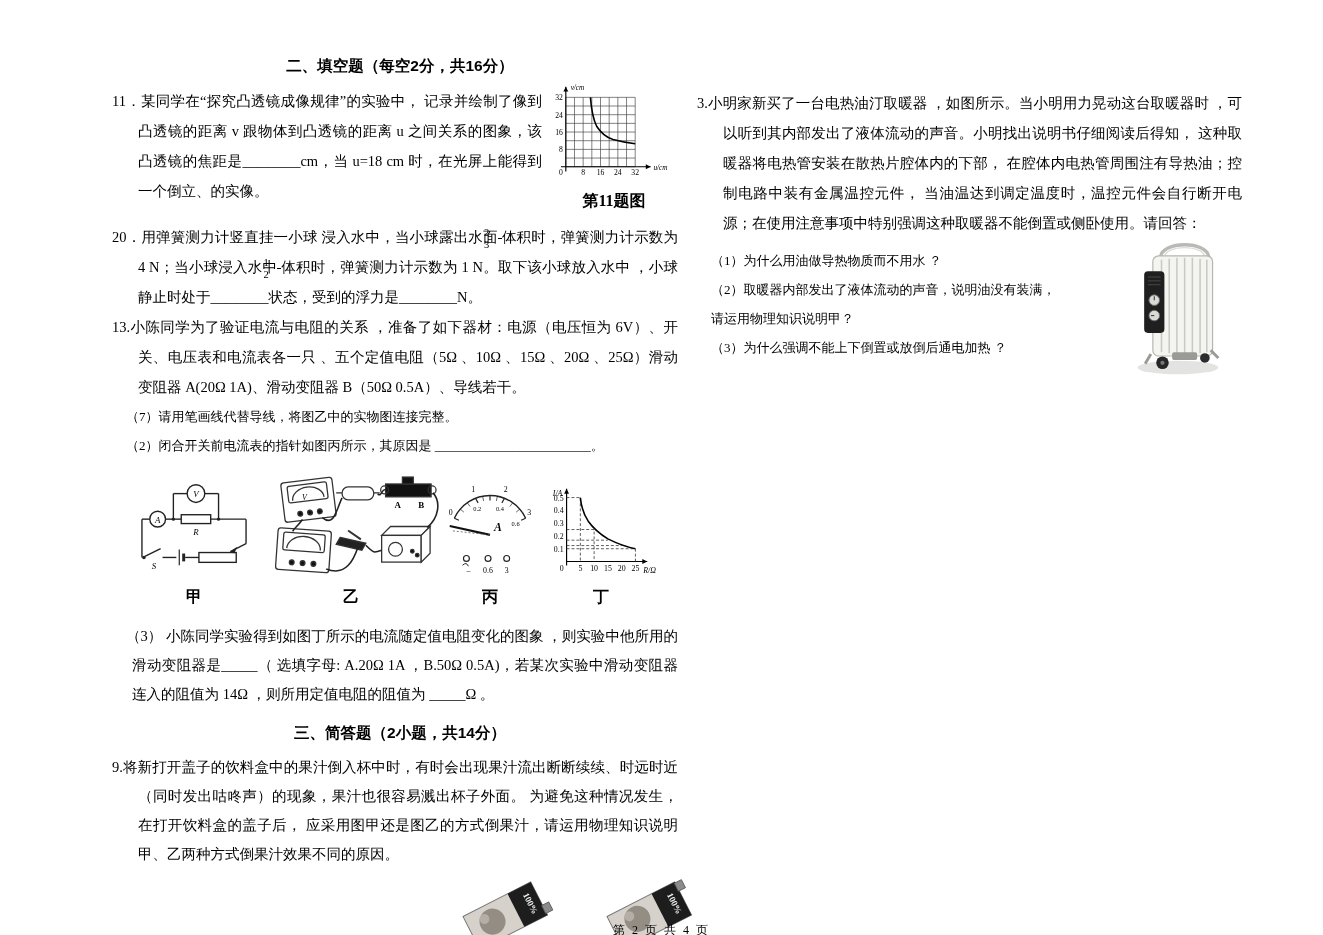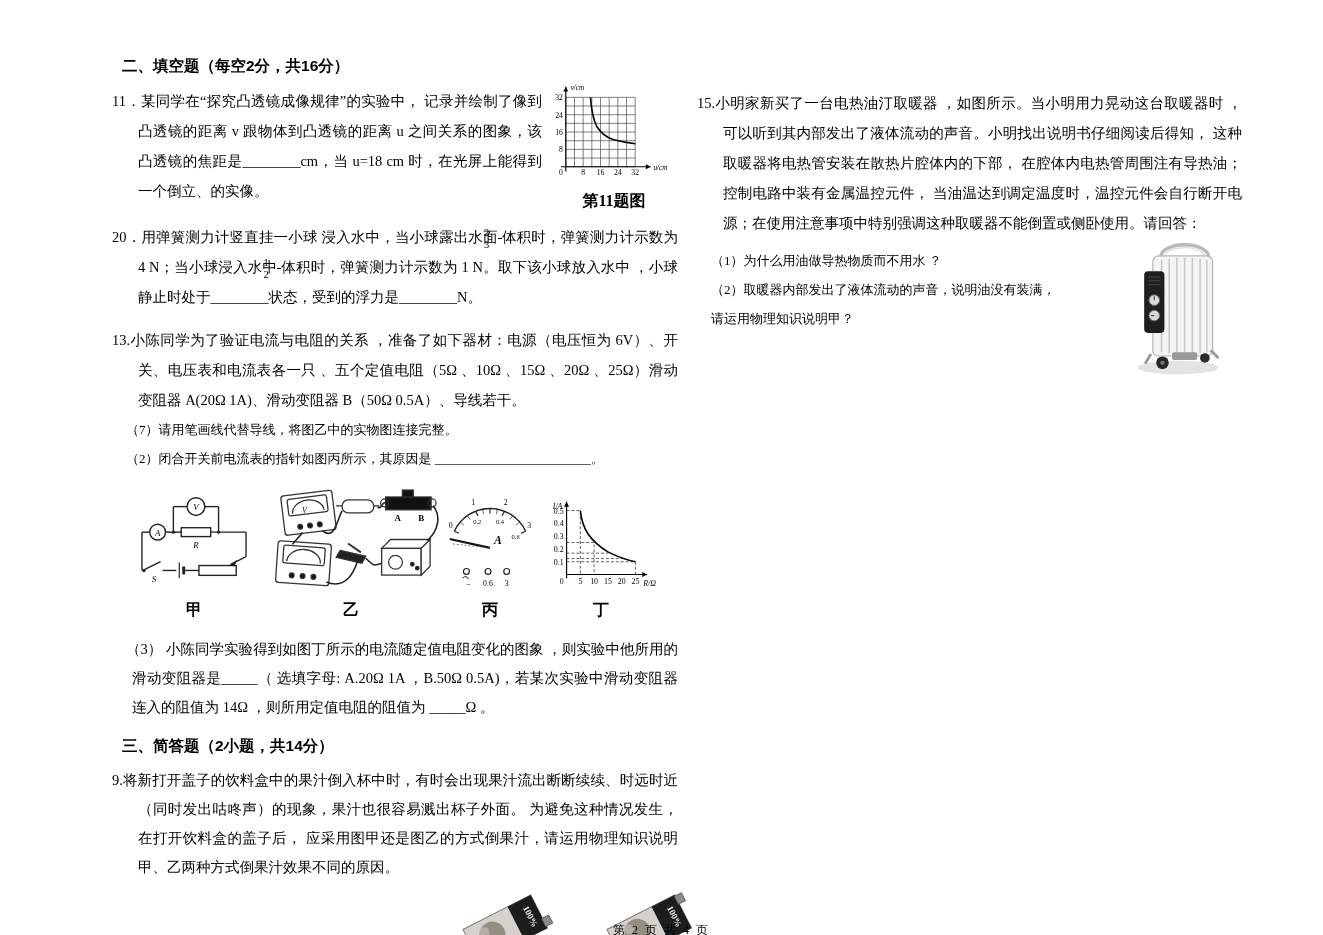--- a/index.html
+++ b/index.html
@@ -1,21 +1,21 @@
 <!DOCTYPE html>
 <html><head>
 <meta charset="utf-8">
 <style>
   html,body{margin:0;padding:0;background:#888;}
   .page{position:relative;width:1323px;height:935px;background:#ffffff;
         font-family:"Liberation Serif",serif;color:#000;overflow:hidden;}
   .col-left{position:absolute;left:112px;top:56px;width:566px;}
   .col-right{position:absolute;left:697px;top:88px;width:545px;}
   .sec-head{font-family:"Liberation Sans",sans-serif;font-weight:bold;
-            font-size:15.5px;margin:0 0 9px 10px;}
+            font-size:15.5px;margin:0 0 9px 10px;text-align:center;}
   p.q{font-size:14.5px;line-height:30px;margin:0;text-align:justify;
       padding-left:26px;text-indent:-26px;}
   p.sub{font-size:13px;line-height:29px;margin:0;padding-left:14px;}
   .q12{line-height:37px;}
   .q13{line-height:28px;margin-top:4px;}
   .q15{line-height:28px;}
   .clear{clear:both;}
   
   .fig11wrap{float:right;width:128px;margin:-6px 0 2px 8px;text-align:center;}
   .figcap{font-size:16px;font-weight:bold;margin-top:1px;}
@@ -101,21 +101,21 @@
         <div class="figcap">第11题图</div>
       </div>
       <p class="q">11．某同学在“探究凸透镜成像规律”的实验中， 记录并绘制了像到凸透镜的距离 v 跟物体到凸透镜的距离 u 之间关系的图象，该凸透镜的焦距是________cm，当 u=18 cm 时，在光屏上能得到一个倒立、的实像。</p>
       <div class="clear"></div>
     </div>
 
     <p class="q q12" style="margin-top:8px;">
       <span>20．用弹簧测力计竖直挂一小球 浸入水中，当小球露出水面</span><span class="frac"><span class="fnum">2</span><span class="fden">3</span></span><span>体积时，弹簧测力计示数为 4 N；当小球浸入水中</span><span class="frac"><span class="fnum">1</span><span class="fden">2</span></span><span>体积时，弹簧测力计示数为 1 N。取下该小球放入水中 ，小球静止时处于________状态，受到的浮力是________N。</span>
     </p>
 
-    <p class="q q13" style="margin-top:13px;">13.小陈同学为了验证电流与电阻的关系 ，准备了如下器材：电源（电压恒为 6V）、开关、电压表和电流表各一只 、五个定值电阻（5Ω 、10Ω 、15Ω 、20Ω 、25Ω）滑动变阻器 A(20Ω 1A)、滑动变阻器 B（50Ω 0.5A）、导线若干。</p>
+    <p class="q q13" style="margin-top:0;">13.小陈同学为了验证电流与电阻的关系 ，准备了如下器材：电源（电压恒为 6V）、开关、电压表和电流表各一只 、五个定值电阻（5Ω 、10Ω 、15Ω 、20Ω 、25Ω）滑动变阻器 A(20Ω 1A)、滑动变阻器 B（50Ω 0.5A）、导线若干。</p>
     <p class="sub">（7）请用笔画线代替导线，将图乙中的实物图连接完整。</p>
     <p class="sub">（2）闭合开关前电流表的指针如图丙所示，其原因是 ________________________。</p>
 
     <div class="figrow">
 
       <div class="figbox">
         <svg width="128" height="110" viewBox="0 0 130 112">
           <g stroke="#222" stroke-width="1.4" fill="none">
             <line x1="12" y1="48" x2="20" y2="48"></line>
             <circle cx="28" cy="48" r="8"></circle>
@@ -319,21 +319,21 @@
             <text x="81" y="43" font-size="9" fill="#f2f2f2" font-weight="bold" text-anchor="middle" transform="rotate(90 81 43)">100%</text>
             <rect x="93" y="25" width="8" height="9" fill="#8b8b8b" stroke="#555" stroke-width="0.8"></rect>
           </g>
         </svg>
         
       </div>
     </div>
   </div>
 
   <div class="col-right">
-    <p class="q q15">15.小明家新买了一台电热油汀取暖器 ，如图所示。当小明用力晃动这台取暖器时 ，可以听到其内部发出了液体流动的声音。小明找出说明书仔细阅读后得知， 这种取暖器将电热管安装在散热片腔体内的下部， 在腔体内电热管周围注有导热油；控制电路中装有金属温控元件， 当油温达到调定温度时，温控元件会自行断开电源；在使用注意事项中特别强调这种取暖器不能倒置或侧卧使用。请回答：</p>
+    <p class="q q15">3.小明家新买了一台电热油汀取暖器 ，如图所示。当小明用力晃动这台取暖器时 ，可以听到其内部发出了液体流动的声音。小明找出说明书仔细阅读后得知， 这种取暖器将电热管安装在散热片腔体内的下部， 在腔体内电热管周围注有导热油；控制电路中装有金属温控元件， 当油温达到调定温度时，温控元件会自行断开电源；在使用注意事项中特别强调这种取暖器不能倒置或侧卧使用。请回答：</p>
 
     <div class="subs">
       <div class="heater">
         <svg width="106" height="148" viewBox="0 0 110 152">
           <ellipse cx="58" cy="142" rx="42" ry="7" fill="#e3e3e1"></ellipse>
 
           <path d="M40,28 C40,10 90,10 90,28" fill="none" stroke="#b9b9b6" stroke-width="3.5"></path>
           <path d="M44,28 C44,14 86,14 86,28" fill="none" stroke="#dddddb" stroke-width="1.5"></path>
 
           <rect x="32" y="26" width="62" height="104" rx="6" fill="#f4f4f1" stroke="#b5b5b1" stroke-width="1.2"></rect>
@@ -362,17 +362,18 @@
           <circle cx="42" cy="137" r="6.5" fill="#262626"></circle>
           <circle cx="42" cy="137" r="2.2" fill="#777"></circle>
           <circle cx="86" cy="132" r="5" fill="#2c2c2c"></circle>
           <path d="M30,128 l-6,10" stroke="#9a9a97" stroke-width="3"></path>
           <path d="M92,124 l8,8" stroke="#9a9a97" stroke-width="3"></path>
         </svg>
       </div>
       <p class="sub">（1）为什么用油做导热物质而不用水 ？</p>
       <p class="sub">（2）取暖器内部发出了液体流动的声音，说明油没有装满，</p>
       <p class="sub sub-indent">请运用物理知识说明甲？</p>
+      <p class="sub">（3）为什么强调不能上下倒置或放倒后通电加热 ？</p>
     </div>
   </div>
 
   <div class="footer">第 2 页 共 4 页</div>
 </div>
 
 </body></html>

